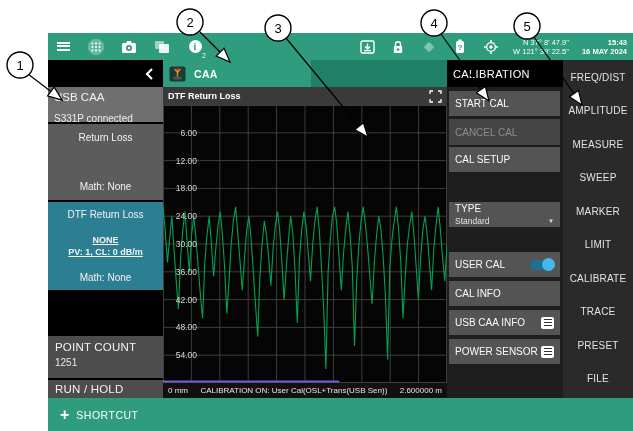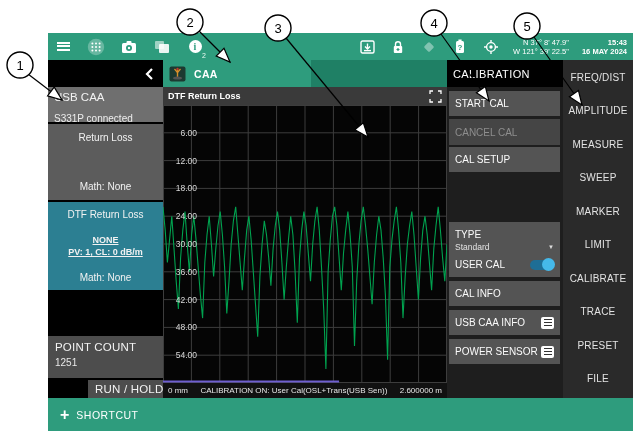--- a/index.html
+++ b/index.html
@@ -32,21 +32,21 @@
   .collapse-strip{position:absolute;left:0;top:0;width:115px;height:27px;background:#000;display:flex;align-items:center;justify-content:flex-end;padding-right:9px;box-sizing:border-box;}
   .sb-block{position:absolute;left:0;width:115px;box-sizing:border-box;color:#F2F2F2;}
   .sb-usb{top:27px;height:35px;background:#6F6F6F;padding:4px 6px;}
   .sb-usb .t1{font-size:11.5px;}
   .sb-usb .t2{font-size:10px;margin-top:10px;color:#EDEDED;}
   .sb-rl{top:64px;height:76px;background:#5C5C5C;display:flex;flex-direction:column;justify-content:space-between;align-items:center;padding:8px 4px;font-size:10px;}
   .sb-dtf{top:142px;height:88px;background:#2C7F92;display:flex;flex-direction:column;align-items:center;justify-content:space-between;padding:7px 4px;font-size:10px;}
   .sb-dtf .mid{text-align:center;font-size:9px;line-height:12px;font-weight:bold;text-decoration:underline;}
   .sb-sel{top:232px;height:42px;background:#4D4D4D;padding:5px 7px;}
   .sb-sel2{top:276px;height:42px;background:#4D4D4D;padding:5px 7px;}
-  .sb-run{top:320px;height:18px;background:#4D4D4D;padding:3px 7px;margin-left:40px;}
+  .sb-run{top:320px;height:18px;background:#4D4D4D;padding:3px 7px;}
   .sb-label{font-size:11.5px;letter-spacing:.2px;}
   .sb-value{font-size:10px;margin-top:4px;color:#E8E8E8;display:flex;justify-content:space-between;align-items:center;}
   .caret{font-size:6px;color:#DDD;}
 
   
   .tabrow{position:absolute;left:0;top:0;width:284px;height:27px;background:#1F8065;}
   .tab-active{position:absolute;left:0;top:0;width:148px;height:27px;background:#2E9C7D;display:flex;align-items:center;gap:8px;padding-left:6px;box-sizing:border-box;}
   .tab-label{color:#fff;font-size:10.5px;font-weight:bold;letter-spacing:.3px;}
 
   
@@ -287,21 +287,21 @@
 
       <div class="cal-btn" style="top:31px;height:25px;">
         <span>START CAL</span>
       </div>
       <div class="cal-btn disabled" style="top:59px;height:26px;">
         <span>CANCEL CAL</span>
       </div>
       <div class="cal-btn" style="top:87px;height:25px;">
         <span>CAL SETUP</span>
       </div>
-      <div class="cal-btn two" style="top:162px;height:37px;">
+      <div class="cal-btn two" style="top:142px;height:25px;">
         <span>TYPE</span>
         <span class="val">
           <span>Standard</span>
           <span class="caret">▼</span>
         </span>
       </div>
       <div class="cal-btn" style="top:192px;height:25px;">
         <span class="spread">
           <span>USER CAL</span>
           <span class="toggle">

